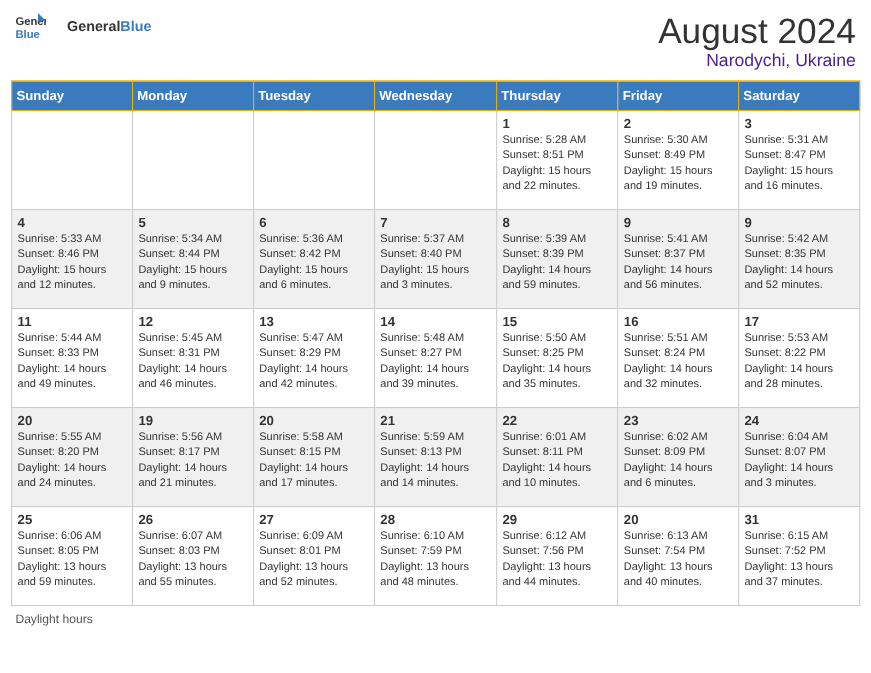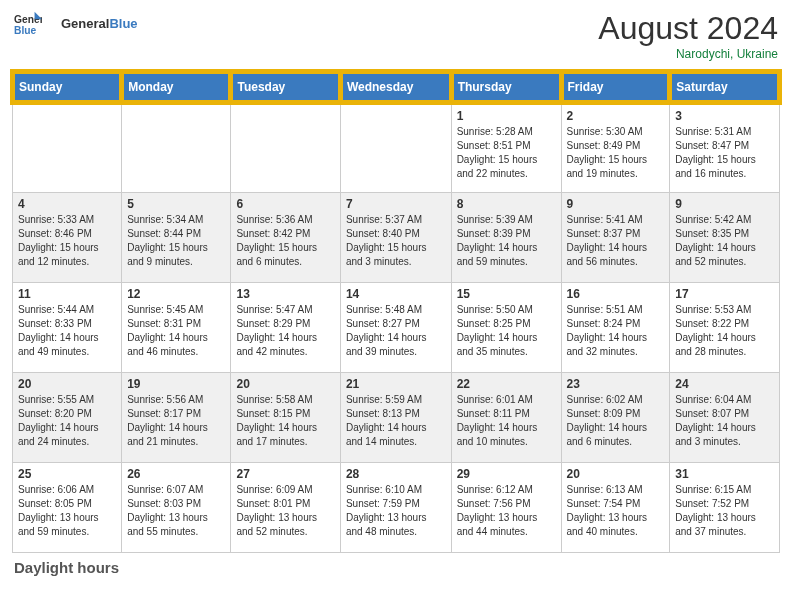--- a/index.html
+++ b/index.html
@@ -28,36 +28,36 @@
     }
     .title-section {
       text-align: right;
     }
     .month-year {
       font-size: 32px;
       color: #333;
       font-weight: normal;
     }
     .location {
-      font-size: 12px;
-      color: #15803d;
+      font-size: 16px;
+      color: #4c1d95;
     }
     .calendar-table {
       width: 100%;
       border-collapse: collapse;
       font-size: 11px;
     }
     .calendar-table th {
       background-color: #3a7abf;
       color: #fff;
       padding: 6px 4px;
       text-align: left;
       font-size: 12px;
       font-weight: bold;
-      border: 5px solid #eab308;
+      border: 1px solid #eab308;
     }
     .calendar-table td {
       border: 1px solid #ccc;
       padding: 4px 5px;
       vertical-align: top;
       width: 113px;
       min-height: 80px;
       height: 90px;
     }
     .day-num {
@@ -76,24 +76,23 @@
       background: #fff;
     }
     .row-shaded td {
       background-color: #f0f0f0;
     }
     .row-white td {
       background-color: #ffffff;
     }
     .footer-note {
       margin-top: 6px;
-      font-size: 15px;
+      font-size: 11px;
       color: #555;
       padding-left: 4px;
-      font-weight: bold;
     }
   </style>
 </head>
 <body>
 
 <div class="header-section">
   <div class="logo">
     <svg class="logo-icon" viewBox="0 0 30 30" xmlns="http://www.w3.org/2000/svg">
       <text x="0" y="14" font-size="11" font-weight="bold" fill="#333">General</text>
       <text x="0" y="26" font-size="11" font-weight="bold" fill="#3a7abf">Blue</text>

